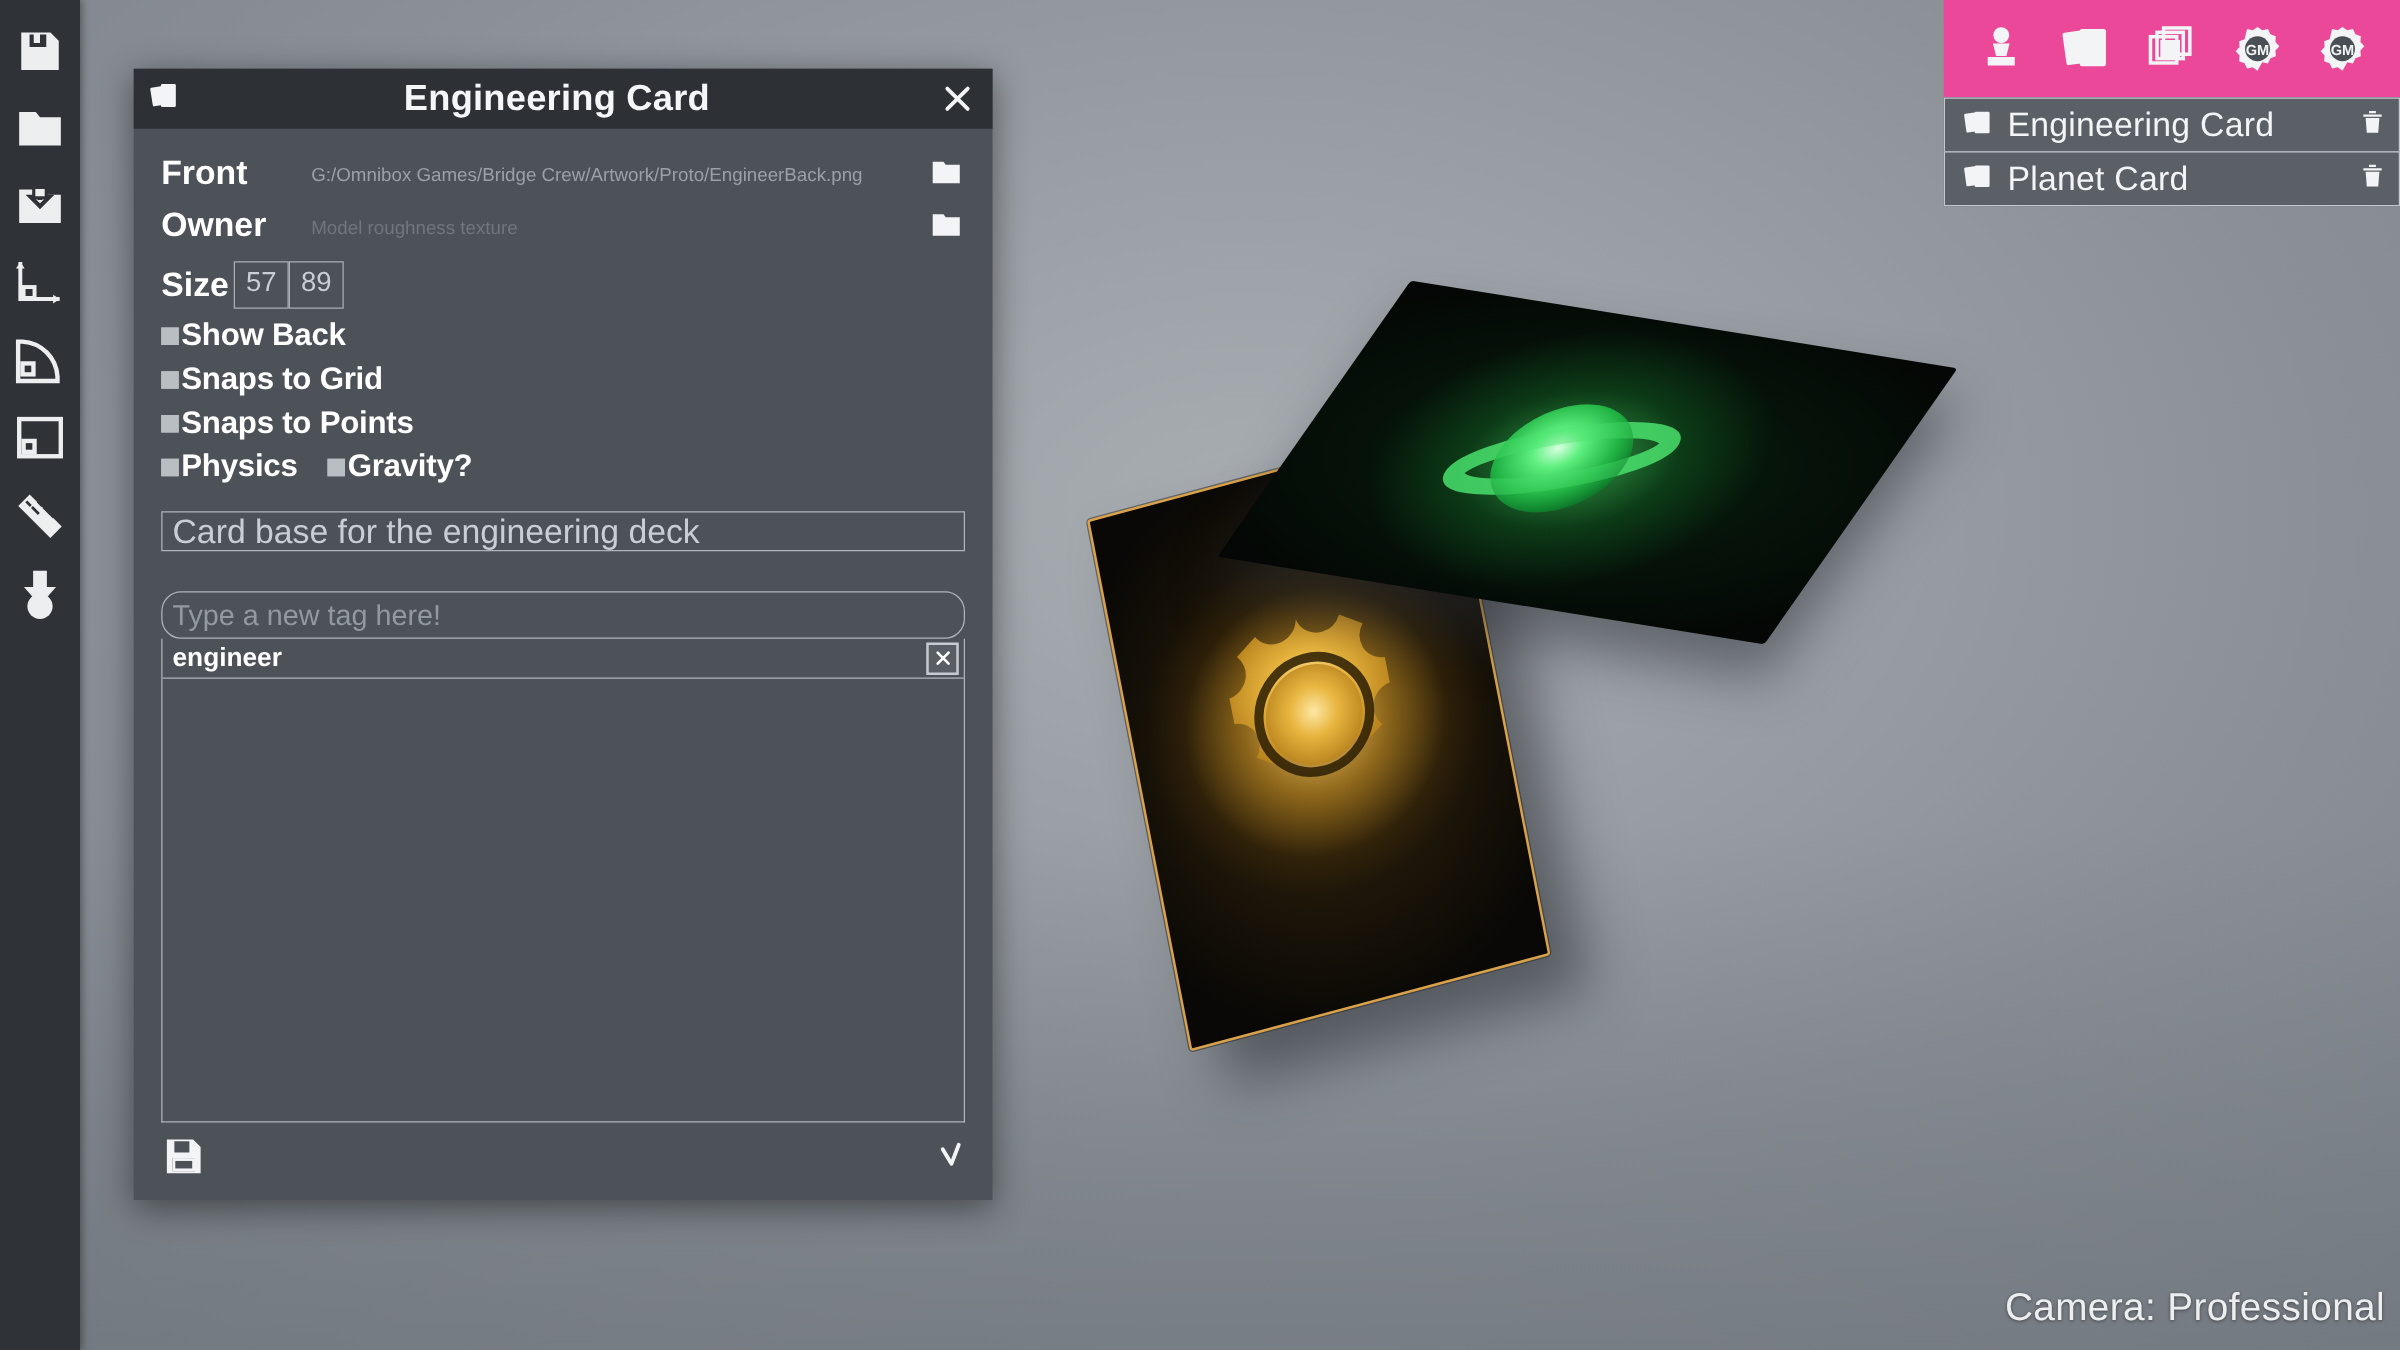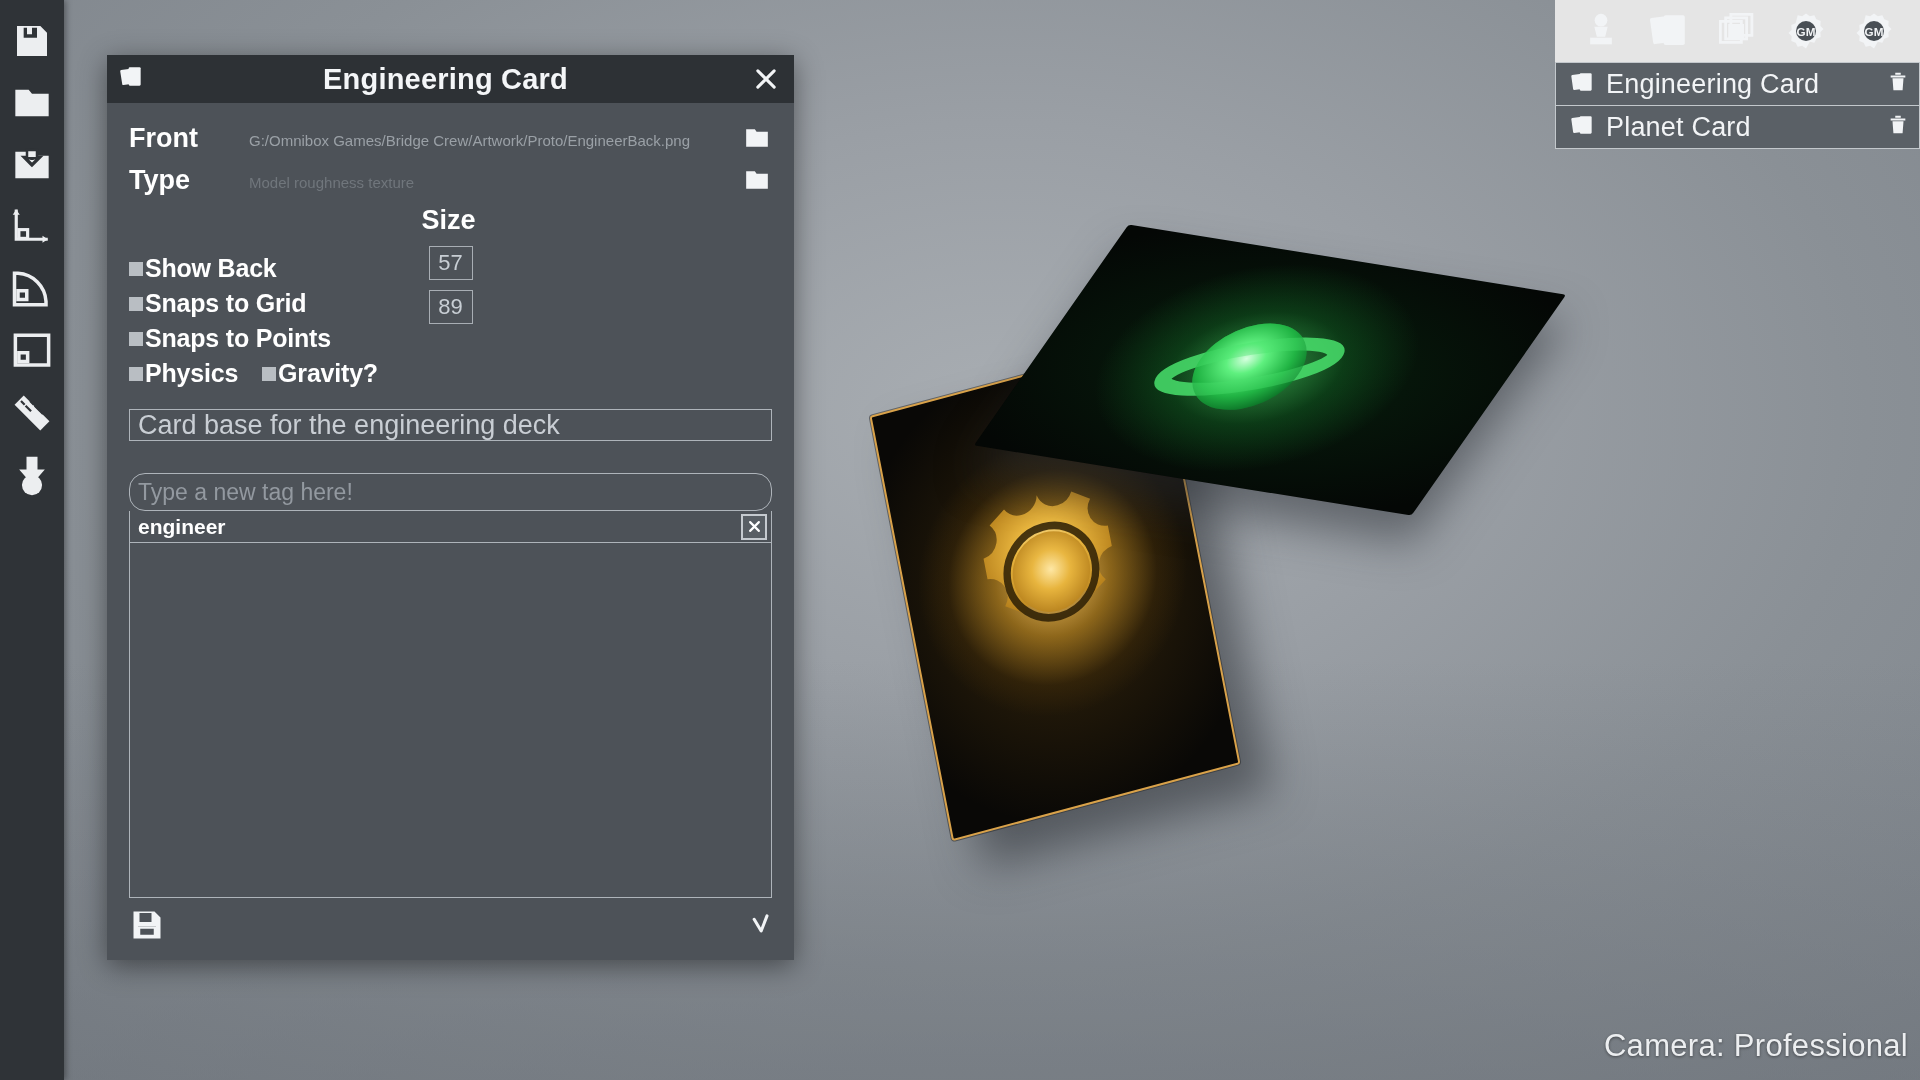--- a/index.html
+++ b/index.html
@@ -71,21 +71,21 @@
     cursor:pointer;
   }
   .tool svg{ display:block; }
 
   
   #rightpanel{
     position:absolute; right:0; top:0; width:365px;
     background:transparent;
   }
   #rightToolbar{
-    height:62px; background:#e5e5e5; display:flex; align-items:center;
+    height:78px; background:#ec4899; display:flex; align-items:center;
     justify-content:space-around; padding:0 12px;
   }
   #rightToolbar .rtbtn{ cursor:pointer; width:52px; height:52px; display:flex;
     align-items:center; justify-content:center; }
   #objectList{ background:#5a6066; padding:0; }
   .objrow{
     height:44px; display:flex; align-items:center; gap:10px;
     border:1px solid #c3c8cc; margin:0 0 -1px 0;
     background:#5a6066; padding:0 10px 0 14px; cursor:pointer;
   }
@@ -121,21 +121,21 @@
 
   #dlgbody{ flex:1; padding:14px 22px 0 22px; display:flex; flex-direction:column; }
 
   .fileRow{ display:flex; align-items:center; height:42px; }
   .fileRow .lab{ width:120px; color:#ffffff; font-size:27px; font-weight:700; }
   .fileRow .val{ flex:1; color:#9aa0a6; font-size:15px; font-weight:400; padding-top:4px; }
   .fileRow .val.dim{ color:#70767c; }
   .browse{ width:40px; height:34px; display:flex; align-items:center;
     justify-content:flex-end; cursor:pointer; }
 
-  .sizeRow{ display:flex; align-items:center; gap:10px; height:46px; margin-top:4px;flex-direction:column;}
+  .sizeRow{ display:flex; align-items:center; height:46px; margin-top:4px;}
   .sizeRow .lab{ color:#ffffff; font-size:27px; font-weight:700; margin-right:4px; }
   .numbox{
     width:44px; height:38px; border:1px solid #a8aeb4; background:transparent;
     color:#c8ced4; font-size:22px; font-weight:400; text-align:center;
     line-height:32px; cursor:text; font-family:"Liberation Sans", sans-serif;
   }
 
   .chkRow{ display:flex; align-items:center; height:35px; }
   .chk{
     width:14px; height:14px; background:#b9bec3; border:1px solid #b9bec3;
@@ -378,21 +378,21 @@
       <span class="lab">Front</span>
       <span class="val">G:/Omnibox Games/Bridge Crew/Artwork/Proto/EngineerBack.png</span>
       <span class="browse">
         <svg width="30" height="26" viewBox="0 0 24 24" fill="#f2f4f6">
           <path d="M2 4h8l1.6 2.2H22V20H2V4z"></path>
         </svg>
       </span>
     </div>
 
     <div class="fileRow">
-      <span class="lab">Type</span>
+      <span class="lab">Owner</span>
       <span class="val dim">Model roughness texture</span>
       <span class="browse">
         <svg width="30" height="26" viewBox="0 0 24 24" fill="#f2f4f6">
           <path d="M2 4h8l1.6 2.2H22V20H2V4z"></path>
         </svg>
       </span>
     </div>
 
     <div class="sizeRow">
       <span class="lab">Size</span>

